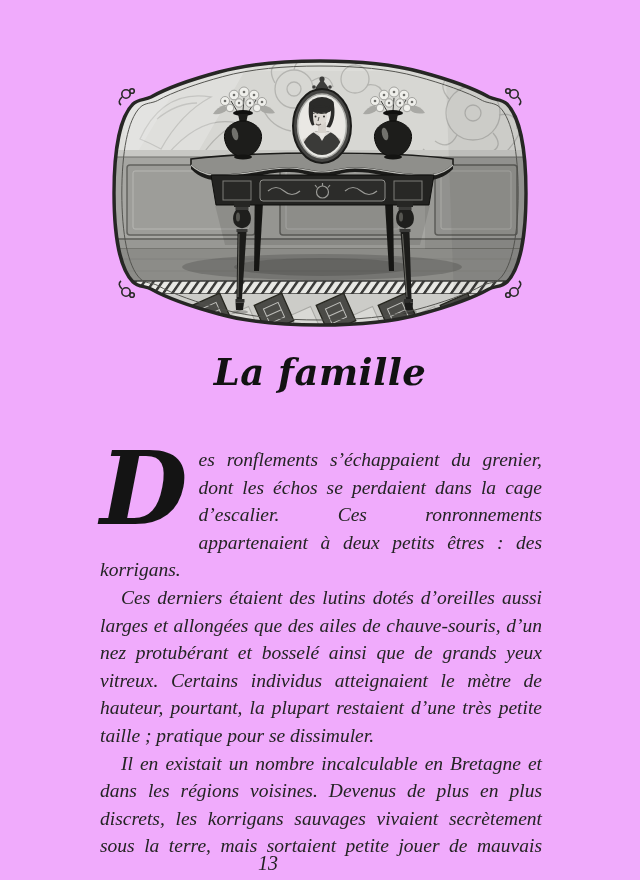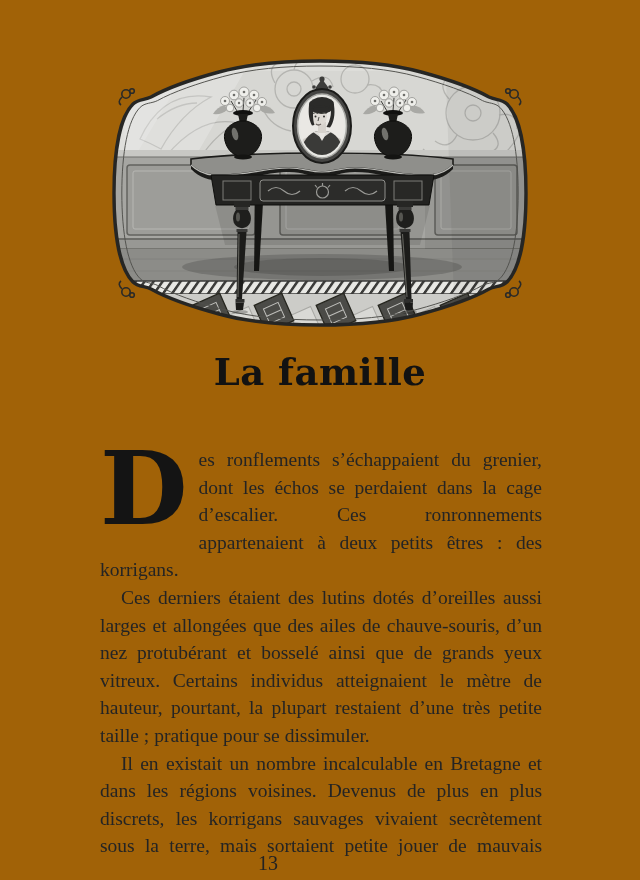--- a/index.html
+++ b/index.html
@@ -2,21 +2,21 @@
 <html><head>
 <meta charset="utf-8">
 <style>
   html,body{margin:0;padding:0;}
   body{
     width:640px;height:880px;overflow:hidden;
     background:#f5f5f3;
     font-family:"Liberation Serif", serif;
   }
   .page{
-    position:relative;width:640px;height:880px;background:#a16207;color:#242424;
+    position:relative;width:640px;height:880px;background:#f0abfc;color:#242424;font-style:italic;
   }
   .illustration{
     position:absolute;left:105px;top:53px;width:430px;height:280px;margin:0;padding:0;
   }
   .chapter-title{
     position:absolute;top:350px;left:0;width:640px;margin:0;
     text-align:center;
     font-family:"DejaVu Serif", serif;font-weight:bold;
     font-size:37px;letter-spacing:0.5px;color:#121212;
   }

